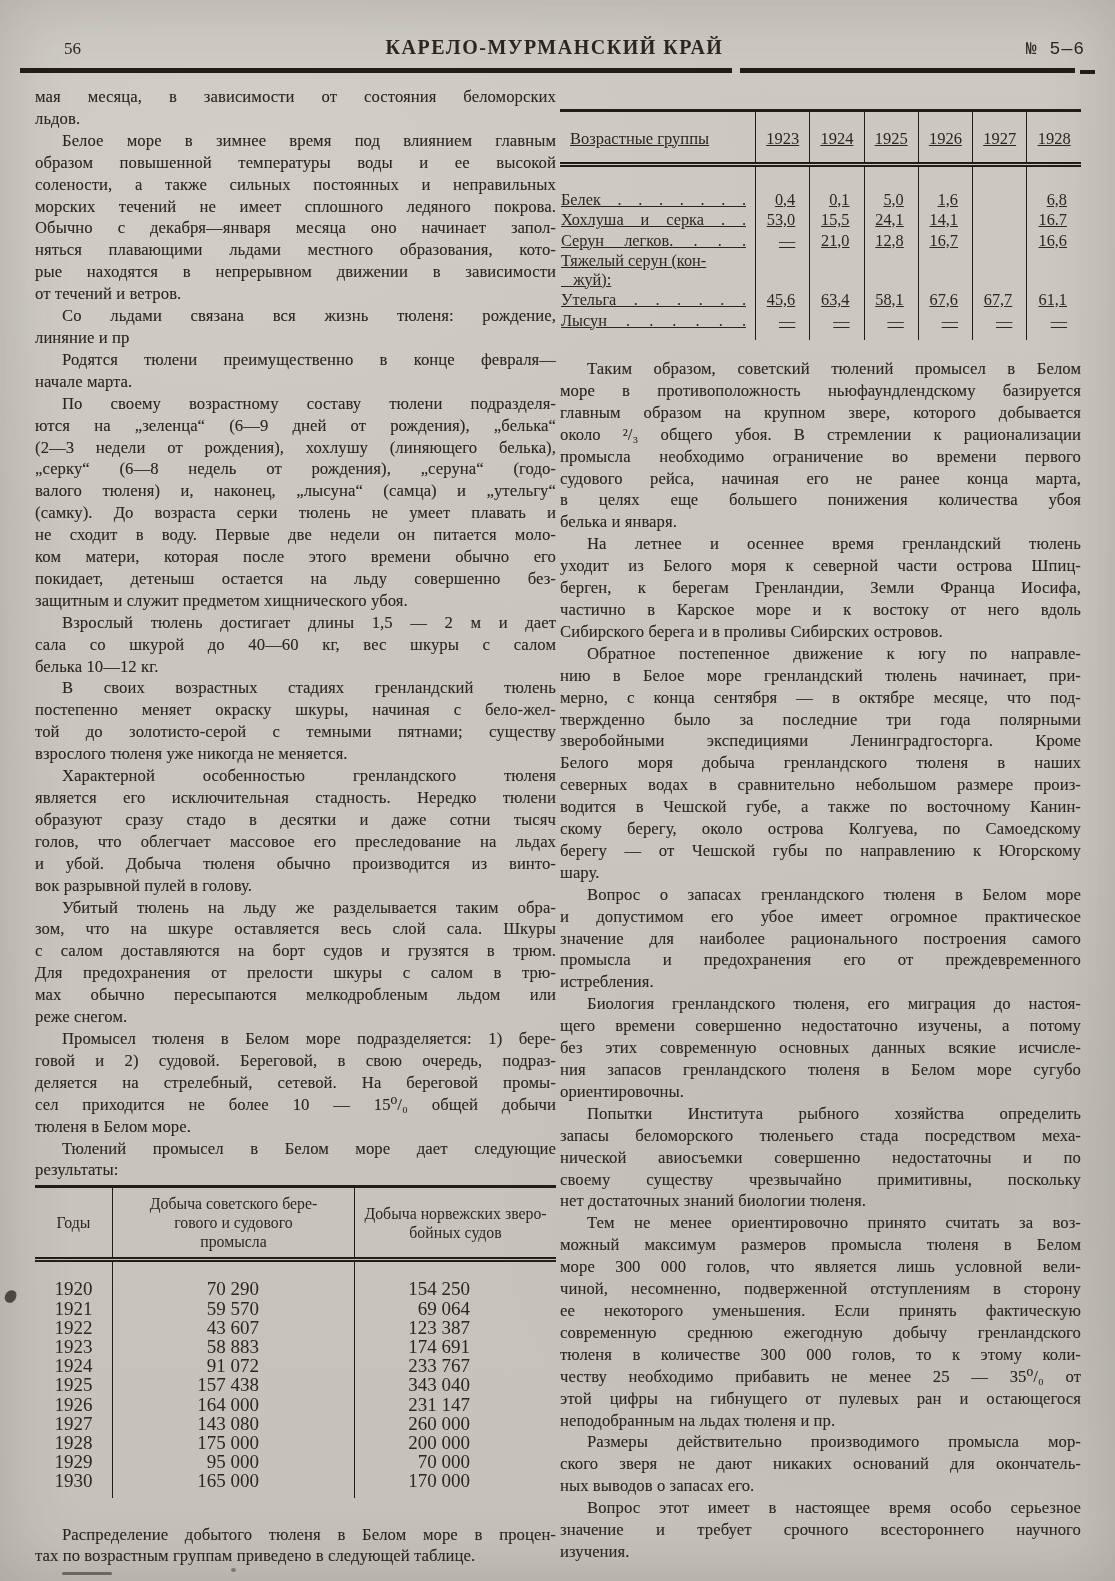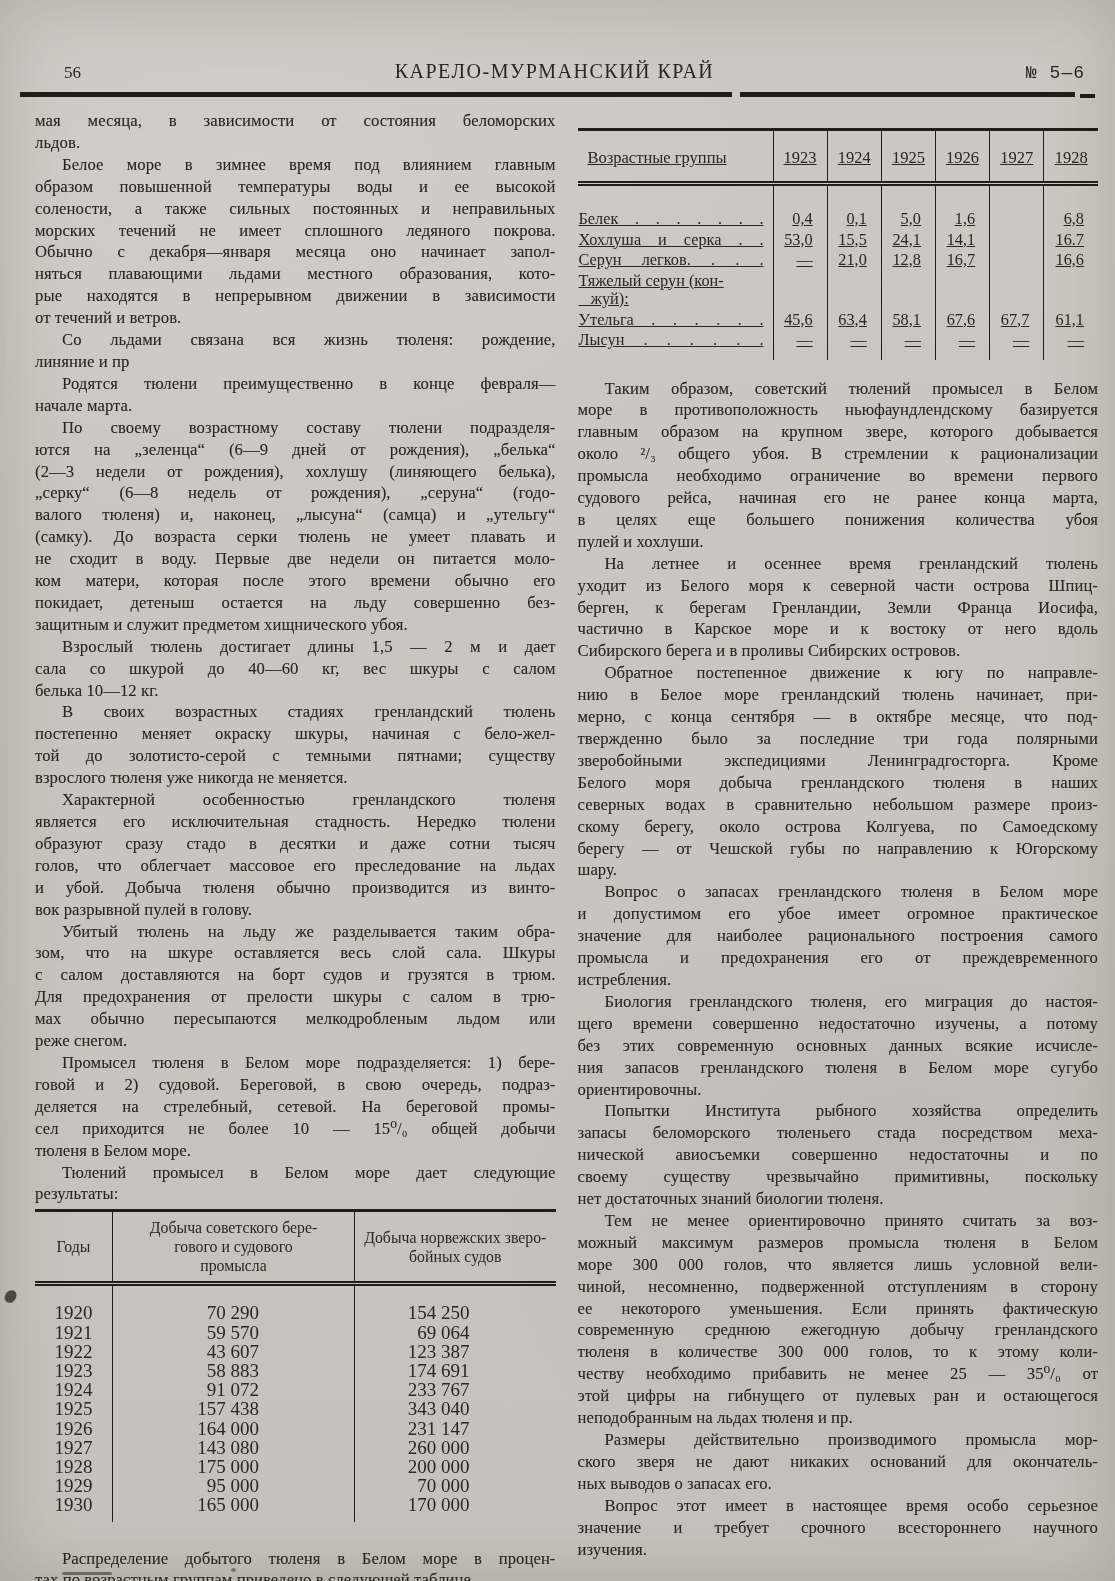--- a/index.html
+++ b/index.html
@@ -10,28 +10,28 @@
       radial-gradient(900px 600px at 22% 12%, rgba(255,255,255,.10), rgba(255,255,255,0) 60%),
       radial-gradient(800px 700px at 82% 75%, rgba(0,0,0,.05), rgba(0,0,0,0) 55%),
       linear-gradient(180deg,#ccc9c2,#c5c2bb);
     box-shadow:inset 0 0 70px rgba(60,54,42,.20);
     color:#2b2620;
     font-family:"Liberation Serif","DejaVu Serif",serif;
   }
   
   .header{display:flex;align-items:baseline;padding:36px 30px 0 48px;}
   .page-num{width:80px;font-size:17px;margin-left:16px;}
-  .journal-title{flex:1;text-align:center;font-weight:normal;font-size:20px;letter-spacing:1.5px;margin-top:24px;}
+  .journal-title{flex:1;text-align:center;font-weight:bold;font-size:20px;letter-spacing:1.5px;}
   .issue{width:120px;text-align:right;font-size:18px;letter-spacing:1px;font-family:Liberation Mono, monospace;}
   .rule-row{display:flex;align-items:flex-start;margin:9px 20px 0 20px;}
   .rule-a{width:712px;height:5px;background:#221e17;}
   .rule-b{flex:1;height:5px;background:#221e17;margin-left:8px;}
   .rule-c{width:15px;height:4px;background:#221e17;margin-left:5px;margin-top:2px;}
   
-  .columns{display:flex;padding:12px 17px 0 35px;gap:22px;}
+  .columns{display:flex;padding:12px 17px 0 35px;gap:4px;align-items:center;}
   .col{width:521px;}
   .para{margin:0;}
   .line{
     font-size:16.6px;line-height:21.9px;white-space:nowrap;
     text-align:justify;text-align-last:justify;letter-spacing:.1px;
     text-shadow:.2px .2px 0 rgba(43,38,32,.30);
   }
   .line.last{text-align-last:left;}
   .line.indent{text-indent:27px;}
   
@@ -316,37 +316,38 @@
 
       <div id="right-paras">
           <div class="para">
             <div class="line indent">Таким образом, советский тюлений промысел в Белом</div>
             <div class="line">море в противоположность ньюфаундлендскому базируется</div>
             <div class="line">главным образом на крупном звере, которого добывается</div>
             <div class="line">около ²/₃ общего убоя. В стремлении к рационализации</div>
             <div class="line">промысла необходимо ограничение во времени первого</div>
             <div class="line">судового рейса, начиная его не ранее конца марта,</div>
             <div class="line">в целях еще большего понижения количества убоя</div>
-            <div class="line last">пулей и хохлуши.</div>
+            <div class="line last">белька и января.</div>
           </div>
           <div class="para">
             <div class="line indent">На летнее и осеннее время гренландский тюлень</div>
             <div class="line">уходит из Белого моря к северной части острова Шпиц-</div>
             <div class="line">берген, к берегам Гренландии, Земли Франца Иосифа,</div>
             <div class="line">частично в Карское море и к востоку от него вдоль</div>
             <div class="line last">Сибирского берега и в проливы Сибирских островов.</div>
           </div>
           <div class="para">
             <div class="line indent">Обратное постепенное движение к югу по направле-</div>
             <div class="line">нию в Белое море гренландский тюлень начинает, при-</div>
             <div class="line">мерно, с конца сентября — в октябре месяце, что под-</div>
             <div class="line">твержденно было за последние три года полярными</div>
             <div class="line">зверобойными экспедициями Ленинградгосторга. Кроме</div>
             <div class="line">Белого моря добыча гренландского тюленя в наших</div>
             <div class="line">северных водах в сравнительно небольшом размере произ-</div>
+            <div class="line">водится в Чешской губе, а также по восточному Канин-</div>
             <div class="line">скому берегу, около острова Колгуева, по Самоедскому</div>
             <div class="line">берегу — от Чешской губы по направлению к Югорскому</div>
             <div class="line last">шару.</div>
           </div>
           <div class="para">
             <div class="line indent">Вопрос о запасах гренландского тюленя в Белом море</div>
             <div class="line">и допустимом его убое имеет огромное практическое</div>
             <div class="line">значение для наиболее рационального построения самого</div>
             <div class="line">промысла и предохранения его от преждевременного</div>
             <div class="line last">истребления.</div>

